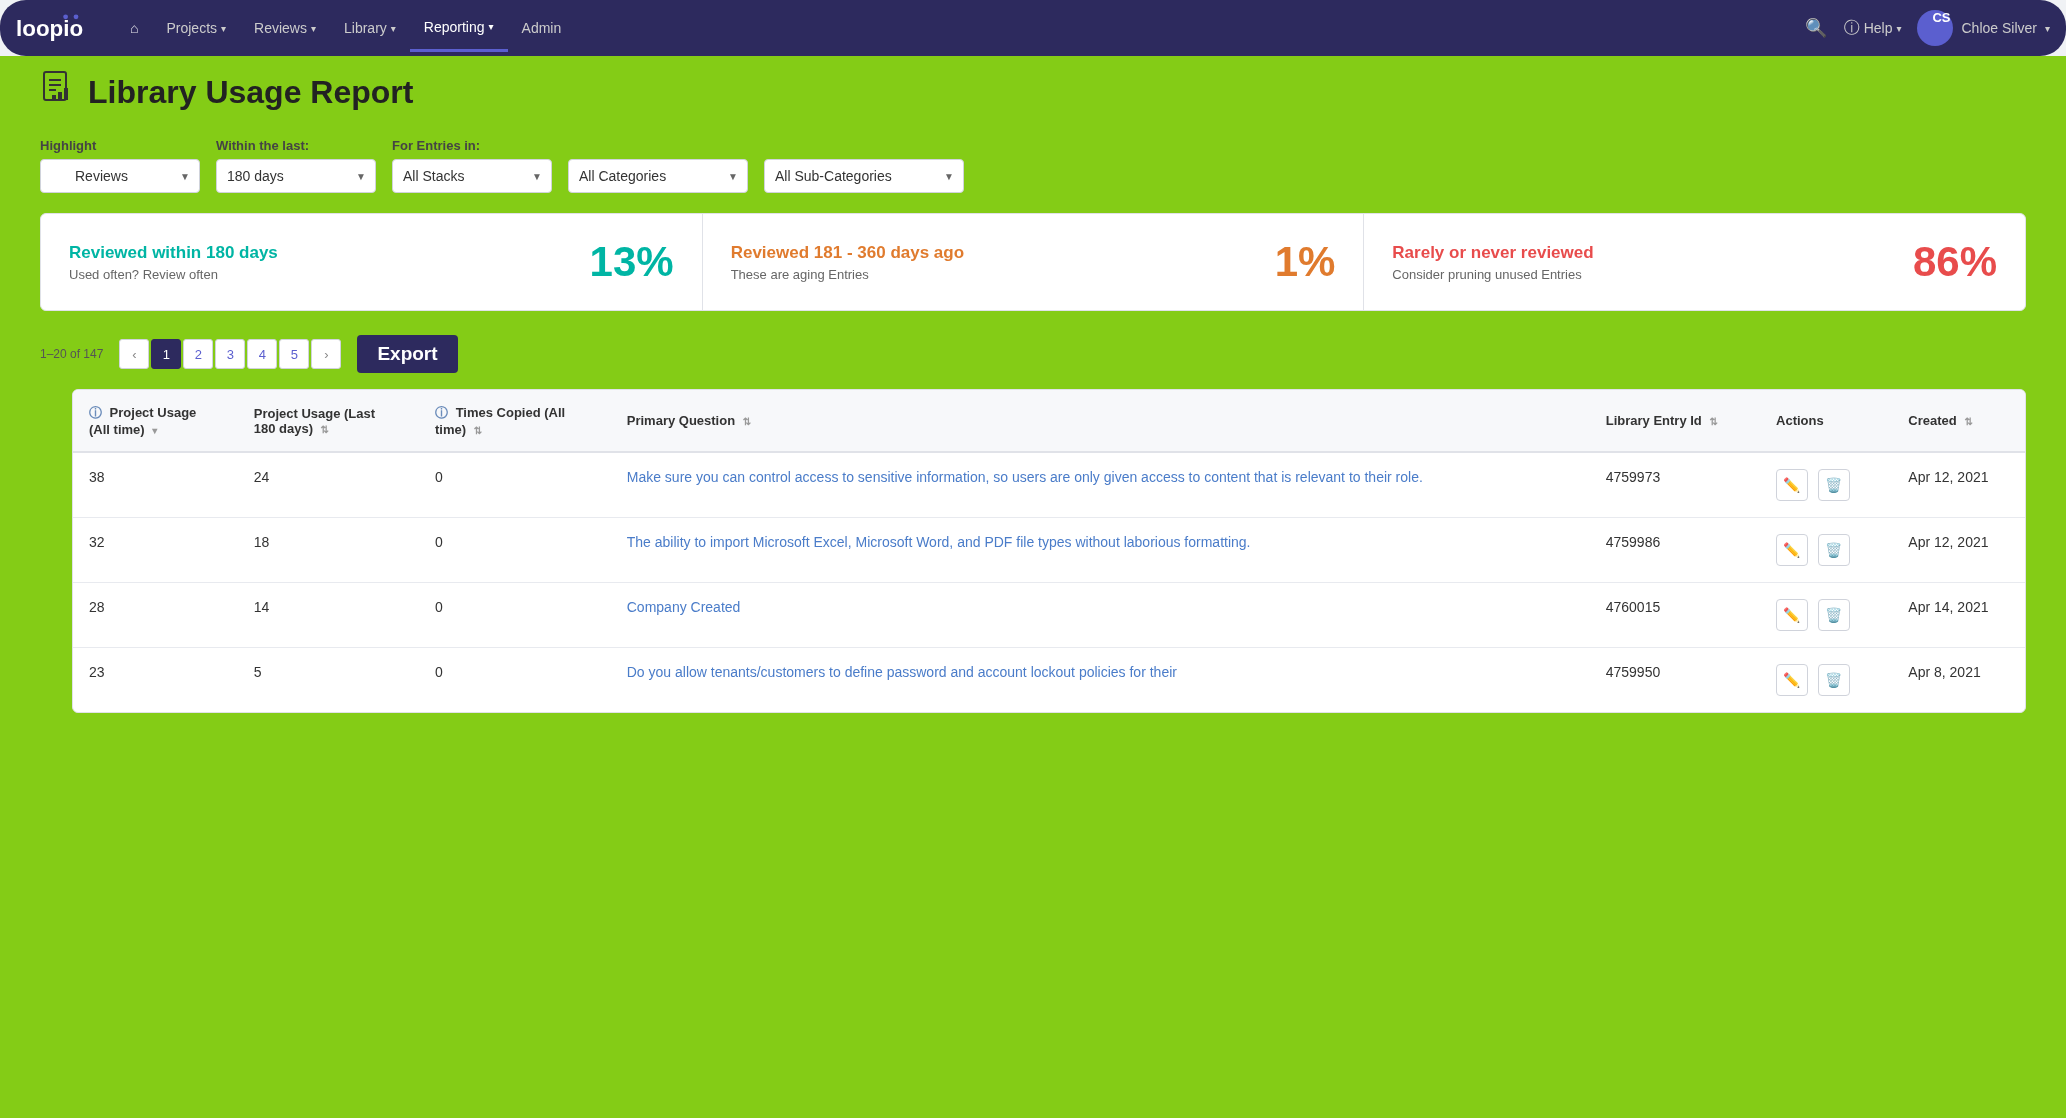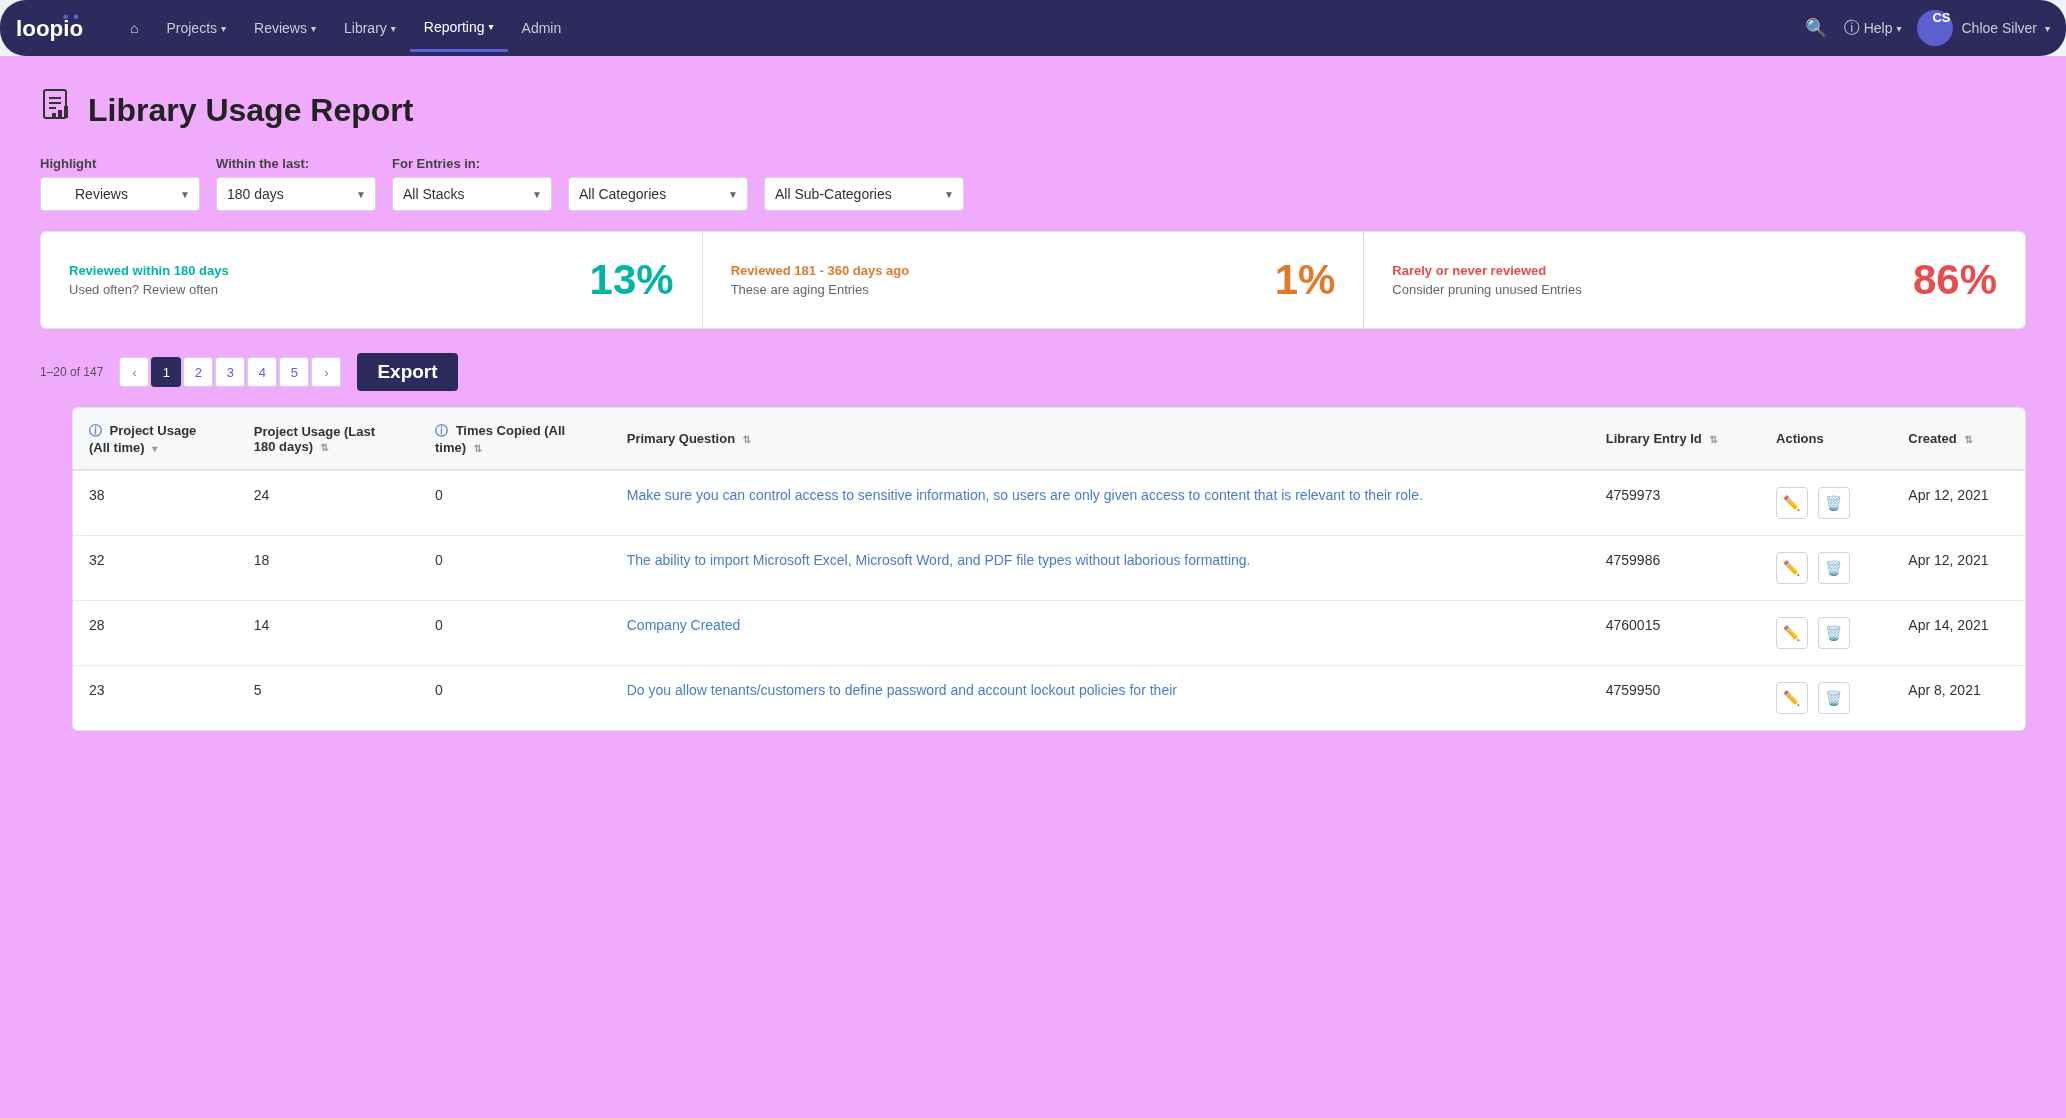--- a/index.html
+++ b/index.html
@@ -59,21 +59,21 @@
       background: #5b5fcf;
       color: #fff;
       display: flex; align-items: flex-start; justify-content: center;
       font-weight: 600;
       font-size: 13px;
       padding-left: 12px;
     }
     .nav-user { color: #ccc; display: flex; align-items: center; gap: 8px; cursor: pointer; font-size: 14px; }
 
     
-    .main { padding: 32px 40px; background: #f0abfc; min-height: calc(100vh - 56px); }
+    .main { padding: 14px 40px; background: #84cc16; min-height: calc(100vh - 56px); }
 
     
     .page-title-row {
       display: flex; align-items: center; gap: 12px; margin-bottom: 24px;
     }
     .page-title-icon { font-size: 32px; color: #333; }
     .page-title { font-size: 32px; font-weight: 700; color: #222; }
 
     
     .filters-row {
@@ -127,21 +127,21 @@
     }
     .stat-card {
       flex: 1;
       padding: 24px 28px;
       border-right: 1px solid #e0e2e8;
       display: flex;
       align-items: center;
       justify-content: space-between;
     }
     .stat-card:last-child { border-right: none; }
-    .stat-label { font-size: 13px; font-weight: 600; margin-bottom: 4px; }
+    .stat-label { font-size: 17px; font-weight: 600; margin-bottom: 4px; }
     .stat-sublabel { font-size: 13px; color: #666; }
     .stat-value { font-size: 42px; font-weight: 700; }
     .color-green { color: #00b5a4; }
     .color-orange { color: #e07b2e; }
     .color-red { color: #e84c4c; }
 
     
     .table-controls {
       display: flex; align-items: center; gap: 16px; margin-bottom: 16px;
     }

